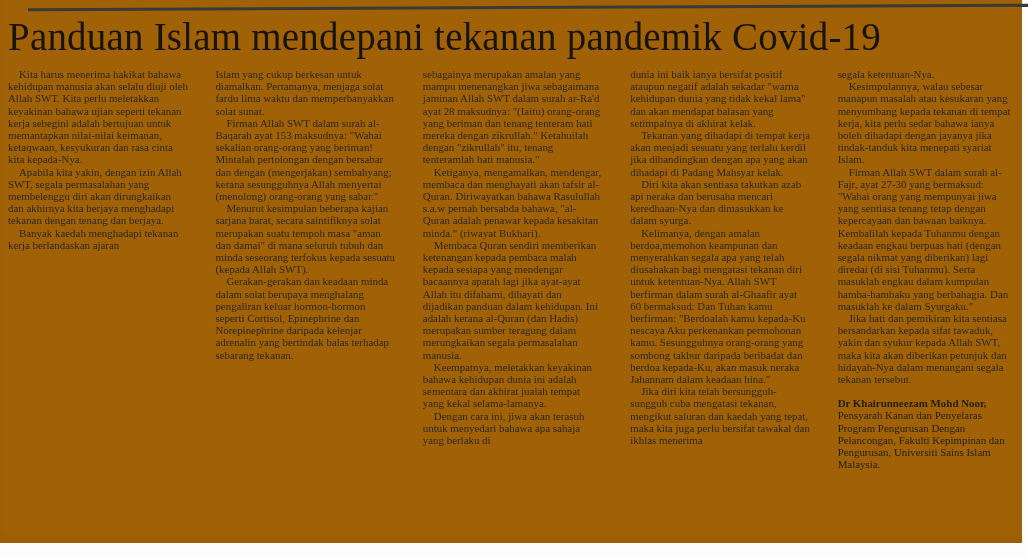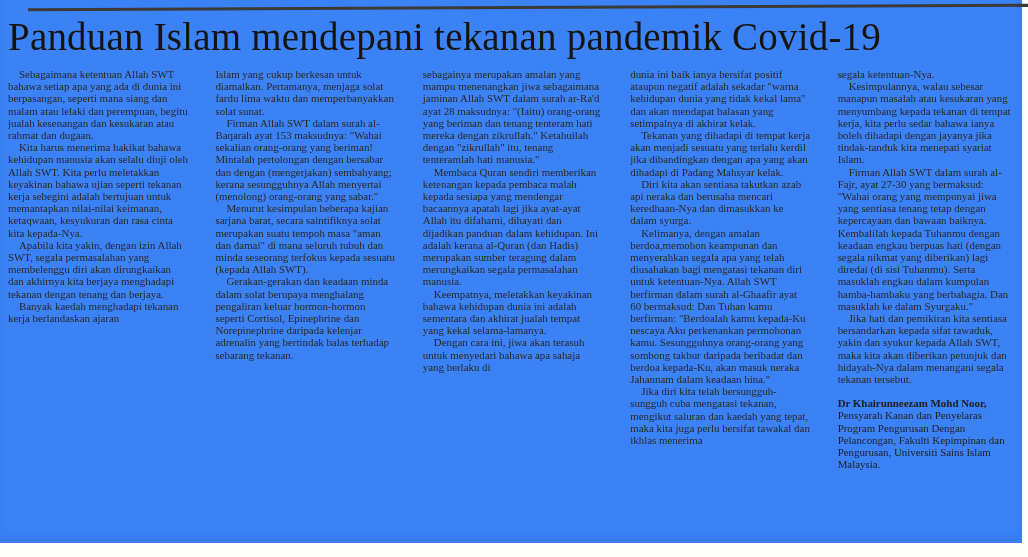--- a/index.html
+++ b/index.html
@@ -9,21 +9,21 @@
     width: 1028px;
     height: 557px;
     overflow: hidden;
     font-family: "Liberation Serif", serif;
   }
   .paper {
     position: absolute;
     top: 0; left: 0;
     width: 1022px;
     height: 543px;
-    background: #3b82f6;
+    background: #a16207;
     box-shadow: inset 0 -6px 10px rgba(0,0,0,0.04);
   }
   .top-rule {
     position: absolute;
     top: 6px;
     left: 28px;
     width: 1000px;
     height: 3px;
     background: #3c3a36;
     transform: rotate(-0.25deg);
@@ -77,33 +77,33 @@
   }
 </style>
 </head>
 <body>
 
 <div class="paper">
   <div class="top-rule"></div>
   <h1 class="headline">Panduan Islam mendepani tekanan pandemik Covid-19</h1>
   <div class="columns">
       <div class="column">
-        <p>Sebagaimana ketentuan Allah SWT bahawa setiap apa yang ada di dunia ini berpasangan, seperti mana siang dan malam atau lelaki dan perempuan, begitu jualah kesenangan dan kesukaran atau rahmat dan dugaan.</p>
         <p>Kita harus menerima hakikat bahawa kehidupan manusia akan selalu diuji oleh Allah SWT. Kita perlu meletakkan keyakinan bahawa ujian seperti tekanan kerja sebegini adalah bertujuan untuk memantapkan nilai-nilai keimanan, ketaqwaan, kesyukuran dan rasa cinta kita kepada-Nya.</p>
         <p>Apabila kita yakin, dengan izin Allah SWT, segala permasalahan yang membelenggu diri akan dirungkaikan dan akhirnya kita berjaya menghadapi tekanan dengan tenang dan berjaya.</p>
         <p>Banyak kaedah menghadapi tekanan kerja berlandaskan ajaran</p>
       </div>
       <div class="column">
         <p class="cont">Islam yang cukup berkesan untuk diamalkan. Pertamanya, menjaga solat fardu lima waktu dan memperbanyakkan solat sunat.</p>
         <p>Firman Allah SWT dalam surah al-Baqarah ayat 153 maksudnya: "Wahai sekalian orang-orang yang beriman! Mintalah pertolongan dengan bersabar dan dengan (mengerjakan) sembahyang; kerana sesungguhnya Allah menyertai (menolong) orang-orang yang sabar."</p>
         <p>Menurut kesimpulan beberapa kajian sarjana barat, secara saintifiknya solat merupakan suatu tempoh masa "aman dan damai" di mana seluruh tubuh dan minda seseorang terfokus kepada sesuatu (kepada Allah SWT).</p>
         <p>Gerakan-gerakan dan keadaan minda dalam solat berupaya menghalang pengaliran keluar hormon-hormon seperti Cortisol, Epinephrine dan Norepinephrine daripada kelenjar adrenalin yang bertindak balas terhadap sebarang tekanan.</p>
       </div>
       <div class="column">
         <p class="cont">sebagainya merupakan amalan yang mampu menenangkan jiwa sebagaimana jaminan Allah SWT dalam surah ar-Ra'd ayat 28 maksudnya: "(Iaitu) orang-orang yang beriman dan tenang tenteram hati mereka dengan zikrullah." Ketahuilah dengan "zikrullah" itu, tenang tenteramlah hati manusia."</p>
+        <p>Ketiganya, mengamalkan, mendengar, membaca dan menghayati akan tafsir al-Quran. Diriwayatkan bahawa Rasulullah s.a.w pernah bersabda bahawa, "al-Quran adalah penawar kepada kesakitan minda." (riwayat Bukhari).</p>
         <p>Membaca Quran sendiri memberikan ketenangan kepada pembaca malah kepada sesiapa yang mendengar bacaannya apatah lagi jika ayat-ayat Allah itu difahami, dihayati dan dijadikan panduan dalam kehidupan. Ini adalah kerana al-Quran (dan Hadis) merupakan sumber teragung dalam merungkaikan segala permasalahan manusia.</p>
         <p>Keempatnya, meletakkan keyakinan bahawa kehidupan dunia ini adalah sementara dan akhirat jualah tempat yang kekal selama-lamanya.</p>
         <p>Dengan cara ini, jiwa akan terasuh untuk menyedari bahawa apa sahaja yang berlaku di</p>
       </div>
       <div class="column">
         <p class="cont">dunia ini baik ianya bersifat positif ataupun negatif adalah sekadar "warna kehidupan dunia yang tidak kekal lama" dan akan mendapat balasan yang setimpalnya di akhirat kelak.</p>
         <p>Tekanan yang dihadapi di tempat kerja akan menjadi sesuatu yang terlalu kerdil jika dibandingkan dengan apa yang akan dihadapi di Padang Mahsyar kelak.</p>
         <p>Diri kita akan sentiasa takutkan azab api neraka dan berusaha mencari keredhaan-Nya dan dimasukkan ke dalam syurga.</p>
         <p>Kelimanya, dengan amalan berdoa,memohon keampunan dan menyerahkan segala apa yang telah diusahakan bagi mengatasi tekanan diri untuk ketentuan-Nya. Allah SWT berfirman dalam surah al-Ghaafir ayat 60 bermaksud: Dan Tuhan kamu berfirman: "Berdoalah kamu kepada-Ku nescaya Aku perkenankan permohonan kamu. Sesungguhnya orang-orang yang sombong takbur daripada beribadat dan berdoa kepada-Ku, akan masuk neraka Jahannam dalam keadaan hina."</p>
         <p>Jika diri kita telah bersungguh-sungguh cuba mengatasi tekanan, mengikut saluran dan kaedah yang tepat, maka kita juga perlu bersifat tawakal dan ikhlas menerima</p>

